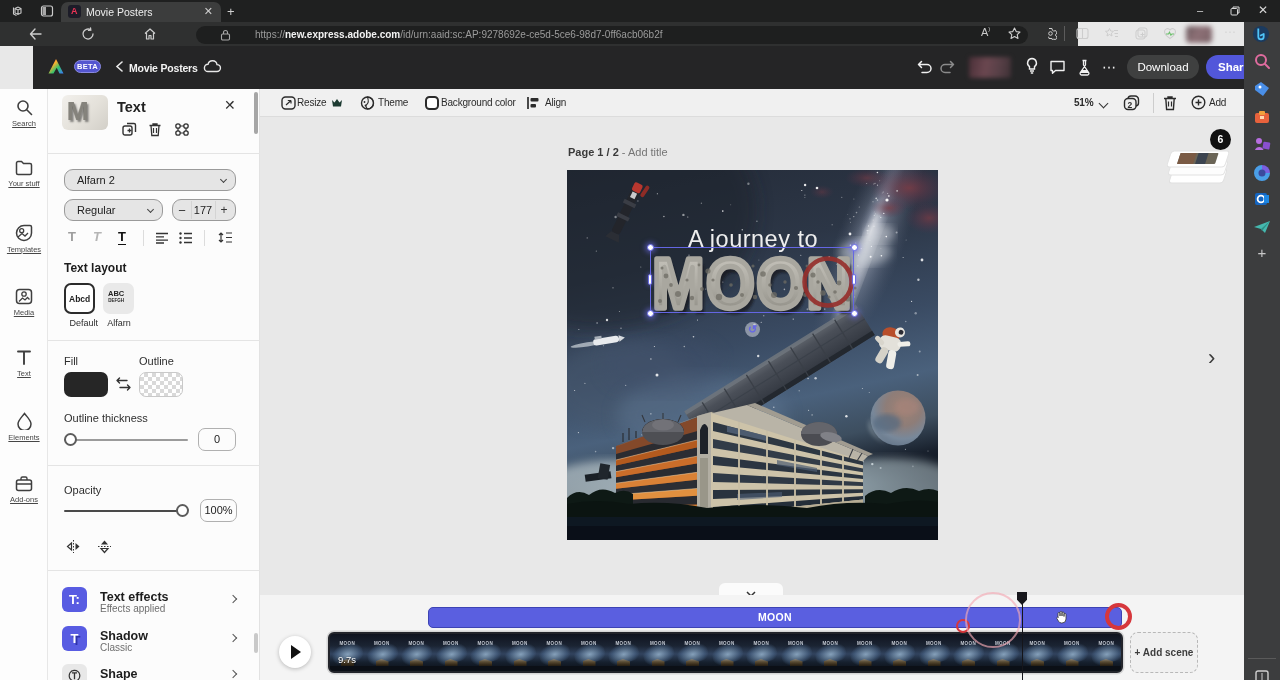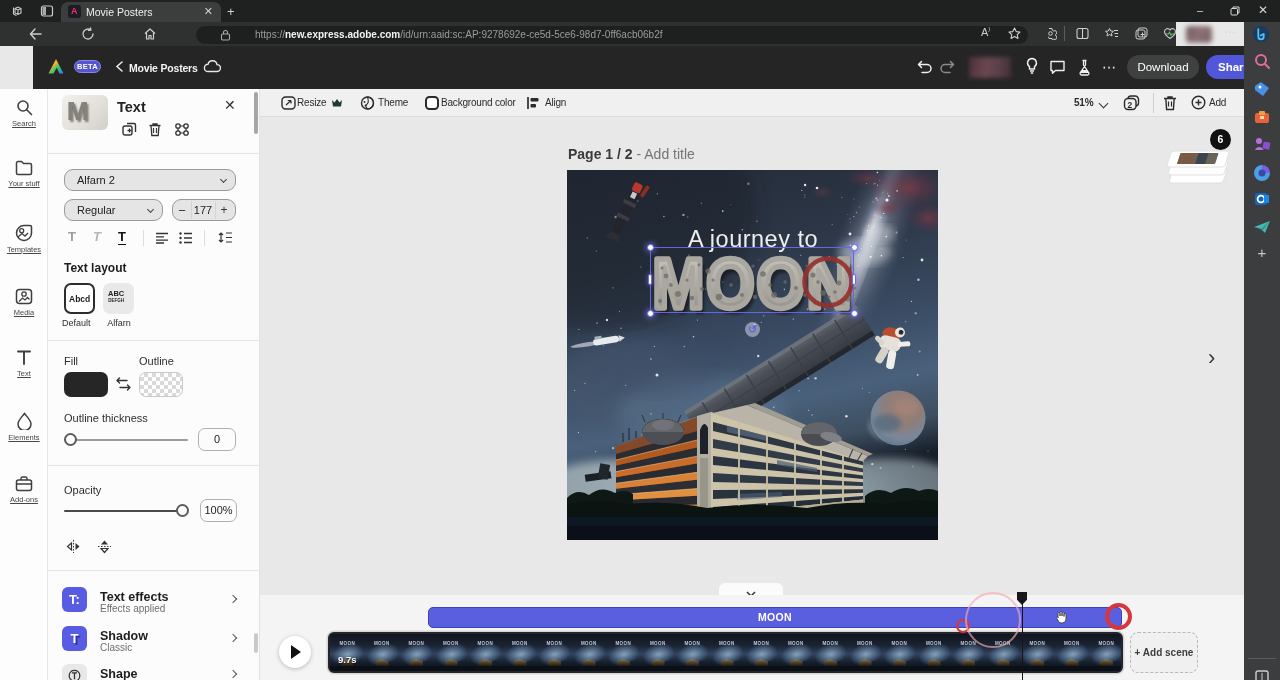--- a/index.html
+++ b/index.html
@@ -1,21 +1,21 @@
 <!DOCTYPE html>
 <html><head><meta charset="utf-8">
 <style>
 * { margin:0; padding:0; box-sizing:border-box; }
 html,body { width:1280px; height:680px; overflow:hidden; }
 body { font-family:"Liberation Sans", sans-serif; position:relative; background:#e8e8e8; }
 .abs { position:absolute; }
 
 
 #tabbar { position:absolute; left:0; top:0; width:1280px; height:22px; background:#1f2020; }
-#navrow { position:absolute; left:0; top:22px; width:1176px; height:24px; background:#2f3030; }
+#navrow { position:absolute; left:0; top:22px; width:1078px; height:24px; background:#2f3030; }
 .tab { position:absolute; left:61px; top:2px; width:160px; height:20px; background:#3c3d3d; border-radius:7px 7px 0 0; }
 .tab .tttl { position:absolute; left:25px; top:4px; font-size:10.5px; color:#eee; }
 .tab .tx { position:absolute; right:8px; top:3px; color:#cfcfcf; font-size:11px; }
 .favicon { position:absolute; left:7px; top:3px; width:13px; height:13px; border-radius:3px; background:#1c1c28; }
 .favicon span { position:absolute; left:3px; top:1.0px; font-size:9px; font-weight:bold; color:#ea3355; }
 .newtab { position:absolute; left:227px; top:4px; color:#d0d0d0; font-size:13px; }
 .wbtn { position:absolute; top:0; width:14px; height:20px; color:#d8d8d8; font-size:11px; text-align:center; line-height:20px; }
 .chromeicon { position:absolute; color:#cbcbcb; }
 #urlpill { position:absolute; left:196px; top:3.5px; width:832px; height:18px; background:#1e1f1f; border-radius:9px; color:#9b9b9b; font-size:10px; line-height:18px; }
 #urlpill .lock { position:absolute; left:24px; top:3px; }
@@ -60,21 +60,21 @@
 .effrow-s { position:absolute; font-size:10px; color:#6e6e6e; }
 .effico { position:absolute; width:25px; height:25px; border-radius:6px; background:#585ce2; color:#fff; text-align:center; }
 .rchev { position:absolute; width:6px; height:6px; border-right:1.6px solid #555; border-top:1.6px solid #555; transform:rotate(45deg); }
 
 
 #toolbar { position:absolute; left:260px; top:89px; width:984px; height:28px; background:#f0f0f0; border-bottom:1px solid #dcdcdc; }
 #toolbar .titem { position:absolute; top:8px; font-size:10px; letter-spacing:-0.2px; color:#2b2b2b; }
 
 
 #canvas { position:absolute; left:260px; top:117px; width:984px; height:478px; background:#e8e8e8; }
-#pagelbl { position:absolute; left:308px; top:29px; font-size:14px; color:#3a3a3a; font-weight:bold; }
+#pagelbl { position:absolute; left:308px; top:29px; font-size:11px; color:#3a3a3a; font-weight:bold; }
 #pagelbl span { font-weight:normal; color:#757575; }
 
 
 #poster { position:absolute; left:307px; top:53px; width:371px; height:370px; overflow:hidden; background:#2b3342; }
 
 
 #selrect { position:absolute; left:390px; top:130px; width:204px; height:66px; border:1.5px solid #6466e3; }
 .hdl { position:absolute; width:7px; height:7px; border-radius:50%; background:#fff; border:1.5px solid #6a6ce6; box-shadow:0 0 5px 2px rgba(110,110,240,.55); }
 .hdlbar { position:absolute; width:4px; height:11px; border-radius:2.5px; background:#fff; border:1px solid #6a6ce6; box-shadow:0 0 4px 1px rgba(110,110,240,.5); }
 #rotator { position:absolute; left:485px; top:205px; width:15px; height:15px; border-radius:50%; background:rgba(245,245,255,.45); color:#6466e6; font-size:11px; font-weight:bold; text-align:center; line-height:15px; }
@@ -90,21 +90,21 @@
 #bluebar { position:absolute; left:168px; top:12px; width:694px; height:21px; background:#5a5fe0; border:1.5px solid #3d43b4; border-radius:5px; color:#fff; font-size:10.5px; font-weight:bold; text-align:center; line-height:19px; letter-spacing:.3px; }
 #strip { position:absolute; left:68px; top:37px; width:795px; height:41px; background:#191c22; border:2px solid #23252b; border-radius:6px; overflow:hidden; box-shadow:0 0 0 1.5px #d6d6d6; }
 .fthumb { position:relative; width:34.5px; height:37px; background:linear-gradient(180deg,#10141f 0%,#1b2433 32%,#31435e 54%,#16202e 76%,#0a0e15 100%); flex:none; overflow:hidden; }
 .ft-moon { position:absolute; left:0; top:6.5px; width:100%; text-align:center; font-size:4.5px; font-weight:bold; color:#ccd1da; letter-spacing:.4px; opacity:.95; }
 .ft-glow { position:absolute; left:2px; top:10px; width:31px; height:19px; background:radial-gradient(ellipse at 50% 55%, rgba(178,210,235,.65), rgba(98,133,173,.32) 55%, transparent 75%); transform:rotate(-16deg); }
 .ft-bld { position:absolute; left:11px; top:25px; width:13px; height:7px; background:linear-gradient(180deg,#8a8274 0%,#5a4c34 40%,#3a2e1c 75%,#241d12 100%); clip-path:polygon(0 32%,45% 0,100% 36%,100% 100%,0 100%); }
 .ft-gnd { position:absolute; left:0; bottom:0; width:100%; height:5px; background:#0b0f16; }
 #playbtn { position:absolute; left:19px; top:41px; width:32px; height:32px; border-radius:50%; background:#fff; box-shadow:0 1px 4px rgba(0,0,0,.25); }
 #playbtn:before { content:""; position:absolute; left:12px; top:9px; border-left:10px solid #111; border-top:7px solid transparent; border-bottom:7px solid transparent; }
 #addscene { position:absolute; left:870px; top:37px; width:68px; height:41px; background:#f0f0f0; border:1.5px dashed #b8b8b8; border-radius:8px; color:#3d3d3d; font-size:10px; font-weight:bold; text-align:center; line-height:39px; }
-#dur { position:absolute; left:8px; bottom:6px; color:#fff; font-size:9.5px; font-weight:bold; text-shadow:0 1px 2px #000; }
+#dur { position:absolute; left:8px; bottom:6px; color:#fff; font-size:9.5px; font-weight:normal; text-shadow:0 1px 2px #000; }
 .redring { position:absolute; border-radius:50%; }
 #playhead { position:absolute; left:761.5px; top:-2px; width:1.6px; height:87px; background:#15151a; }
 #phhandle { position:absolute; left:757px; top:-3px; width:10px; height:13px; background:#17171c; clip-path:polygon(0 0,100% 0,100% 60%,50% 100%,0 60%); }
 </style></head>
 <body>
 
 <div id="tabbar">
   <svg class="chromeicon" style="left:11px;top:4px" width="14" height="14" viewBox="0 0 14 14">
       <path d="M4 4.5 L7 3 L10 4.5 L10 9 L7 10.5 L4 9 Z M4 4.5 L7 6 L10 4.5 M7 6 L7 10.5" stroke="#cbcbcb" fill="none" stroke-width="1.1"></path>
       <path d="M2.5 3.5 L2.5 10 L5.5 11.5" stroke="#cbcbcb" fill="none" stroke-width="1.1"></path>
@@ -365,21 +365,21 @@
   <svg class="abs" style="left:170px;top:142px" width="15" height="13" viewBox="0 0 15 13">
       <path d="M3 2 L3 11 M1 4 L3 2 L5 4 M1 9 L3 11 L5 9" stroke="#333" fill="none" stroke-width="1.2"></path>
       <path d="M8 2 H14 M8 6.5 H14 M8 11 H14" stroke="#333" stroke-width="1.2"></path>
     </svg>
 
   <div class="lblbold" style="left:16px;top:172px">Text layout</div>
   <div class="abs" style="left:16px;top:194px;width:31px;height:31px;border:2px solid #2c2c2c;border-radius:7px;background:#fff"></div>
   <div class="abs" style="left:21px;top:205px;font-size:8.5px;font-weight:bold;color:#222">Abcd</div>
   <div class="abs" style="left:55px;top:194px;width:31px;height:31px;border-radius:7px;background:#e9e9e9"></div>
   <div class="abs" style="left:60px;top:202px;font-size:7.5px;font-weight:bold;color:#222;line-height:6px;text-align:center">ABC<br><span style="font-size:4.5px">DEFGH</span></div>
-  <div class="abs" style="left:14px;top:229px;width:36px;font-size:9px;color:#2e2e2e;text-align:left">Default</div>
+  <div class="abs" style="left:14px;top:229px;width:36px;font-size:9px;color:#2e2e2e;text-align:right">Default</div>
   <div class="abs" style="left:51px;top:229px;width:40px;font-size:9px;color:#2e2e2e;text-align:center">Alfarn</div>
   <div class="pdivider" style="top:251px"></div>
 
   <div class="lblsm" style="left:16px;top:266px">Fill</div>
   <div class="lblsm" style="left:91px;top:266px">Outline</div>
   <div class="abs" style="left:16px;top:283px;width:44px;height:25px;border-radius:7px;background:#262626"></div>
   <svg class="abs" style="left:68px;top:288px" width="15" height="14" viewBox="0 0 15 14">
       <path d="M3.5 1 L1 3.5 L3.5 6 M1 3.5 H11 M11.5 8 L14 10.5 L11.5 13 M14 10.5 H4" stroke="#333" fill="none" stroke-width="1.4" stroke-linejoin="round" stroke-linecap="round"></path>
     </svg>
   <div class="abs" style="left:91px;top:283px;width:44px;height:25px;border-radius:7px;border:1px solid #c9c9c9;background:repeating-conic-gradient(#d9d9d9 0% 25%, #fff 0% 50%) 0 0/8px 8px"></div>

